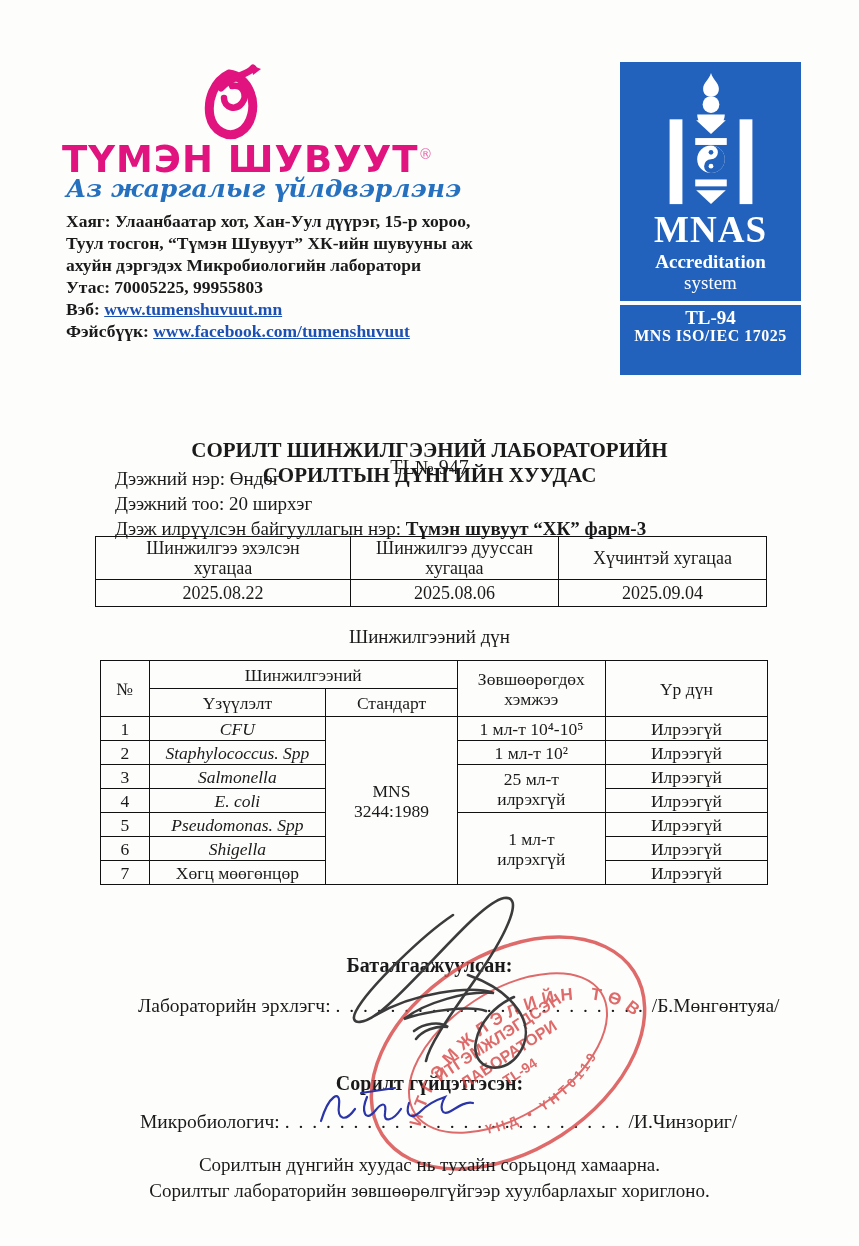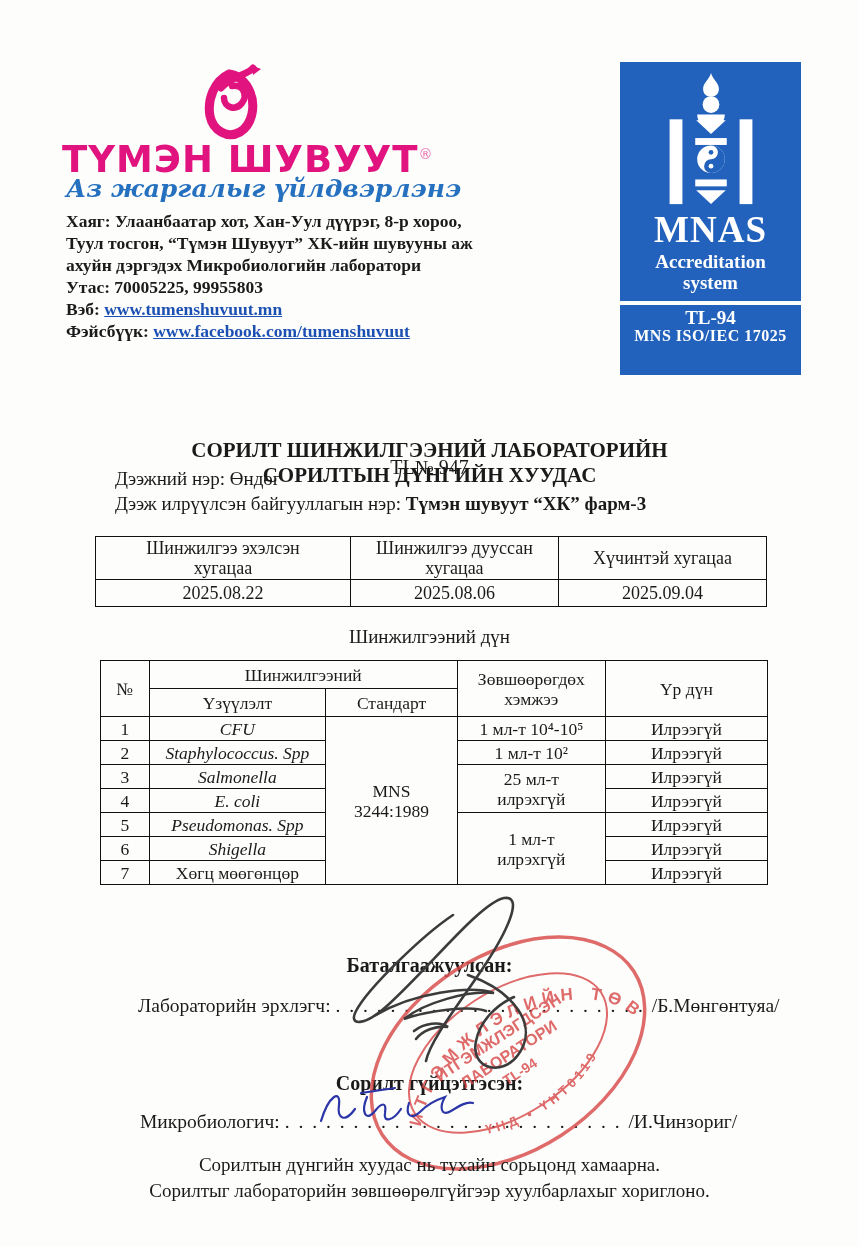--- a/index.html
+++ b/index.html
@@ -14,21 +14,21 @@
   #brand-tagline{left:66px;top:174px;font-size:25px;font-style:italic;font-weight:700;color:#2570bf;
     font-family:"DejaVu Serif","Liberation Serif",serif;white-space:nowrap;}
   #address{left:66px;top:210px;width:430px;font-size:17.5px;line-height:22px;font-weight:700;}
   #address a{color:#1c50b3;text-decoration:underline;font-weight:700;}
 
   
   #mnas{left:620px;top:62px;width:181px;height:313px;background:#2262bc;color:#fff;text-align:center;}
   #mnas .soyombo{position:absolute;left:50%;transform:translateX(-50%);top:11px;}
   .mnas-word{position:absolute;top:146px;width:100%;font-size:37px;font-weight:700;letter-spacing:1px;}
   .mnas-acc{position:absolute;top:189px;width:100%;font-size:19px;font-weight:700;}
-  .mnas-sys{position:absolute;top:210px;width:100%;font-size:19px;font-weight:700;}
+  .mnas-sys{position:absolute;top:210px;width:100%;font-size:19px;font-weight:400;}
   .mnas-div{position:absolute;top:239px;left:0;width:100%;height:4px;background:#fdfdfc;}
   .mnas-tl{position:absolute;top:245px;width:100%;font-size:19px;font-weight:700;}
   .mnas-iso{position:absolute;top:265px;width:100%;font-size:16px;font-weight:700;letter-spacing:.5px;}
 
   
   #title{left:0;top:394px;width:859px;text-align:center;font-weight:700;font-size:21px;line-height:25px;margin-top:44px;}
   #doc-no{left:0;top:445px;width:859px;text-align:center;font-weight:400;font-size:20px;margin-top:11px;}
 
   
   #sample{left:115px;top:466px;font-size:19px;line-height:25px;}
@@ -73,21 +73,21 @@
     </g>
     <polygon points="50,3 60,7 52,13" fill="#e0137f"></polygon>
   </svg>
 
   <div class="abs" id="brand-name">
     <span>ТҮМЭН ШУВУУТ</span><sup>®</sup>
   </div>
   <div class="abs" id="brand-tagline">Аз жаргалыг үйлдвэрлэнэ</div>
 
   <div class="abs" id="address">
-    <div>Хаяг: Улаанбаатар хот, Хан-Уул дүүрэг, 8-р хороо,</div>
+    <div>Хаяг: Улаанбаатар хот, Хан-Уул дүүрэг, 15-р хороо,</div>
     <div>Туул тосгон, “Түмэн Шувуут” ХК-ийн шувууны аж</div>
     <div>ахуйн дэргэдэх Микробиологийн лаборатори</div>
     <div>Утас: 70005225, 99955803</div>
     <div><span>Вэб: </span><a href="#">www.tumenshuvuut.mn</a></div>
     <div><span>Фэйсбүүк: </span><a href="#">www.facebook.com/tumenshuvuut</a></div>
   </div>
 
   <div class="abs" id="mnas">
     <svg class="soyombo" width="84" height="138" viewBox="0 0 84 140">
       <g fill="#fff">
@@ -115,20 +115,21 @@
   </div>
 
   <div class="abs" id="title">
     <div>СОРИЛТ ШИНЖИЛГЭЭНИЙ ЛАБОРАТОРИЙН</div>
     <div>СОРИЛТЫН ДҮНГИЙН ХУУДАС</div>
   </div>
   <div class="abs" id="doc-no">TL№ 947</div>
 
   <div class="abs" id="sample">
     <div><span>Дээжний нэр: </span><span>Өндөг</span></div>
+    <div><span>Дээжний тоо: </span><span>20 ширхэг</span></div>
     <div><span>Дээж илрүүлсэн байгууллагын нэр: </span><span class="b">Түмэн шувуут “ХК” фарм-3</span></div>
   </div>
 
   <table class="abs" id="date-table">
     <tbody>
         <tr class="hdr">
       <td style="width:38%">
         <span class="hl">Шинжилгээ эхэлсэн</span>
         <span class="hl">хугацаа</span>
       </td>

